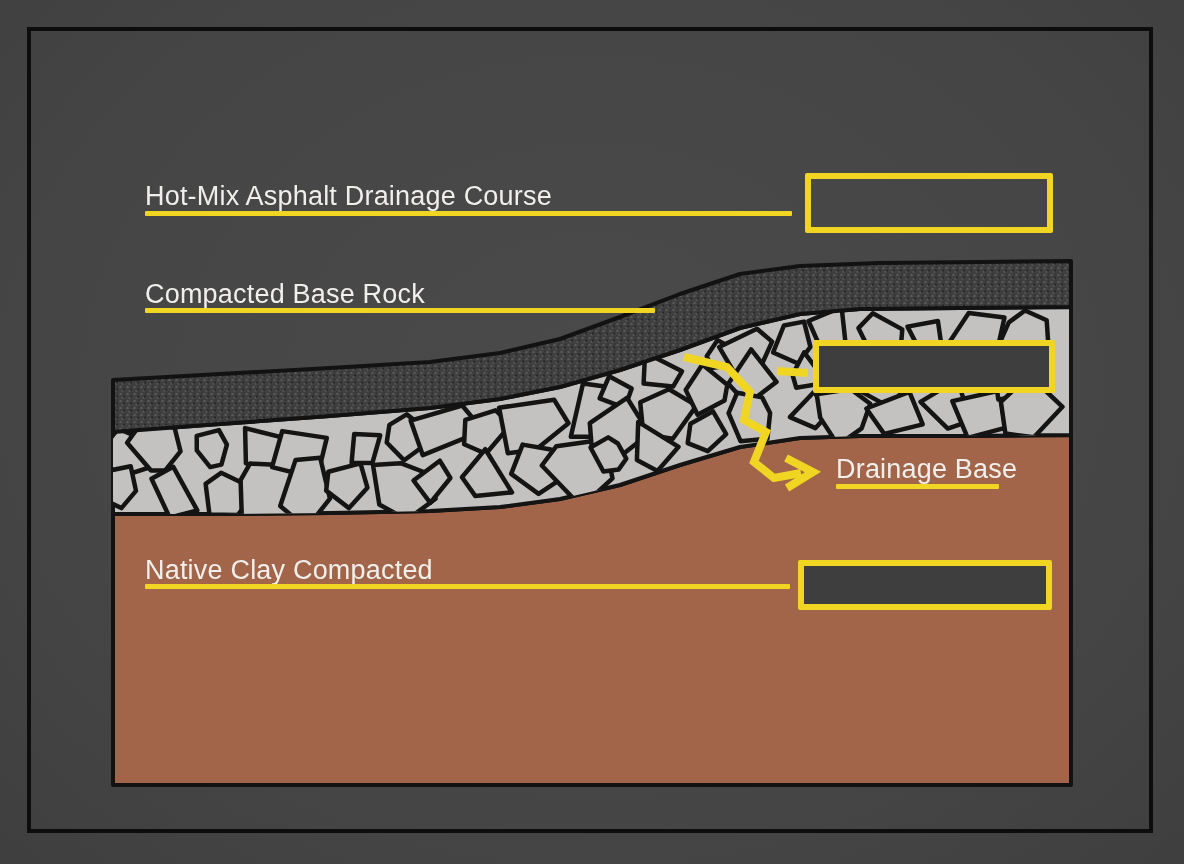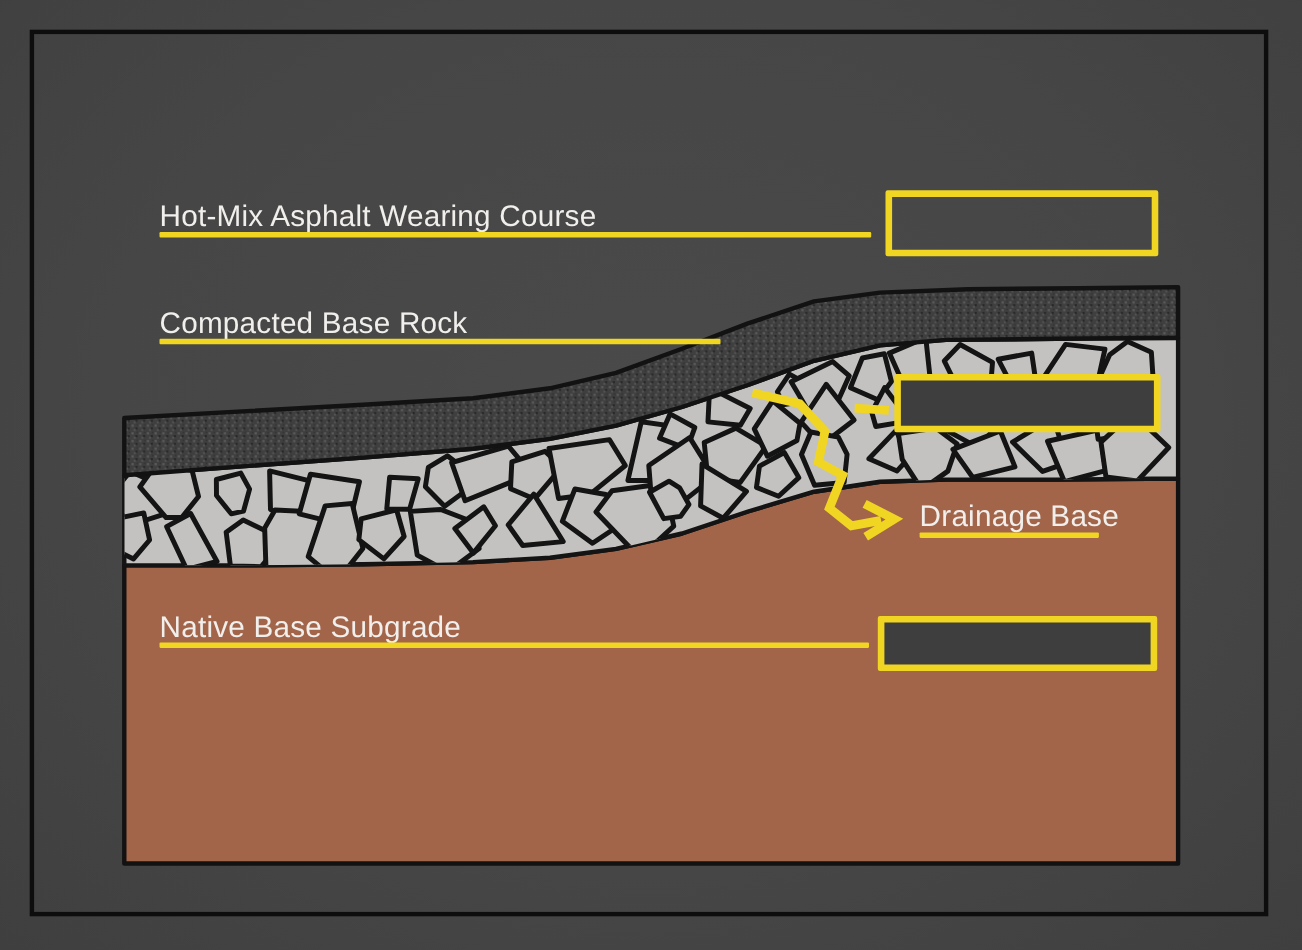--- a/index.html
+++ b/index.html
@@ -109,28 +109,28 @@
         <polygon points="1062.5,406.8 1033.9,437.2 1005.4,433.6 1000.9,401.9 1024.2,380.3 1038.5,384.0" fill="#c3c2c0" stroke="#141414" stroke-width="4.5" stroke-linejoin="round"></polygon>
       </g>
       <path d="M113,380 L220,374 L330,368 L430,362 L500,353 L560,339 L620,317 L680,294 L740,274 L800,266 L880,263 L980,262 L1071,261 L1071,307 L960,308 L860,309 L800,314 L740,328 L680,350 L620,370 L560,387 L500,399 L430,408 L330,416 L220,424 L113,432 Z" fill="url(#asphaltTex)" stroke="#121212" stroke-width="4" stroke-linejoin="round"></path>
       <g stroke="#f0d622" stroke-width="8" fill="none" stroke-linecap="butt" stroke-linejoin="miter">
         <polyline points="684,357 727,367 750,392 744,420 766,432 754,462 774,478 801,473"></polyline>
         <polyline points="786,458 813,472 787,488"></polyline>
         <line x1="777" y1="371" x2="808" y2="373"></line>
       </g>
     </svg>
 
-  <div class="label" style="left: 145px; top: 182px; color: rgb(241, 239, 236);">Hot-Mix Asphalt Wearing Course</div>
+  <div class="label" style="left: 145px; top: 182px; color: rgb(241, 239, 236);">Hot-Mix Asphalt Drainage Course</div>
   <div class="underline" style="left: 145px; top: 211px; width: 647px; background: rgb(240, 214, 34);"></div>
 
   <div class="label" style="left: 145px; top: 280px; color: rgb(241, 239, 236);">Compacted Base Rock</div>
   <div class="underline" style="left: 145px; top: 308px; width: 510px; background: rgb(240, 214, 34);"></div>
 
   <div class="label" style="left: 836px; top: 455px; color: rgb(241, 239, 236);">Drainage Base</div>
   <div class="underline" style="left: 836px; top: 484px; width: 163px; background: rgb(240, 214, 34);"></div>
 
-  <div class="label" style="left: 145px; top: 556px; color: rgb(241, 239, 236);">Native Base Subgrade</div>
+  <div class="label" style="left: 145px; top: 556px; color: rgb(241, 239, 236);">Native Clay Compacted</div>
   <div class="underline" style="left: 145px; top: 584px; width: 645px; background: rgb(240, 214, 34);"></div>
 
   <div class="answer-box" id="box-wearing" style="left: 805px; top: 173px; width: 248px; height: 60px; border-color: rgb(240, 214, 34);"></div>
   <div class="answer-box" id="box-rock" style="left: 813px; top: 340px; width: 242px; height: 53px; border-color: rgb(240, 214, 34); background: rgb(62, 62, 62);"></div>
   <div class="answer-box" id="box-subgrade" style="left: 798px; top: 560px; width: 254px; height: 50px; border-color: rgb(240, 214, 34); background: rgb(62, 62, 62);"></div>
 </div>
 
 </body></html>

